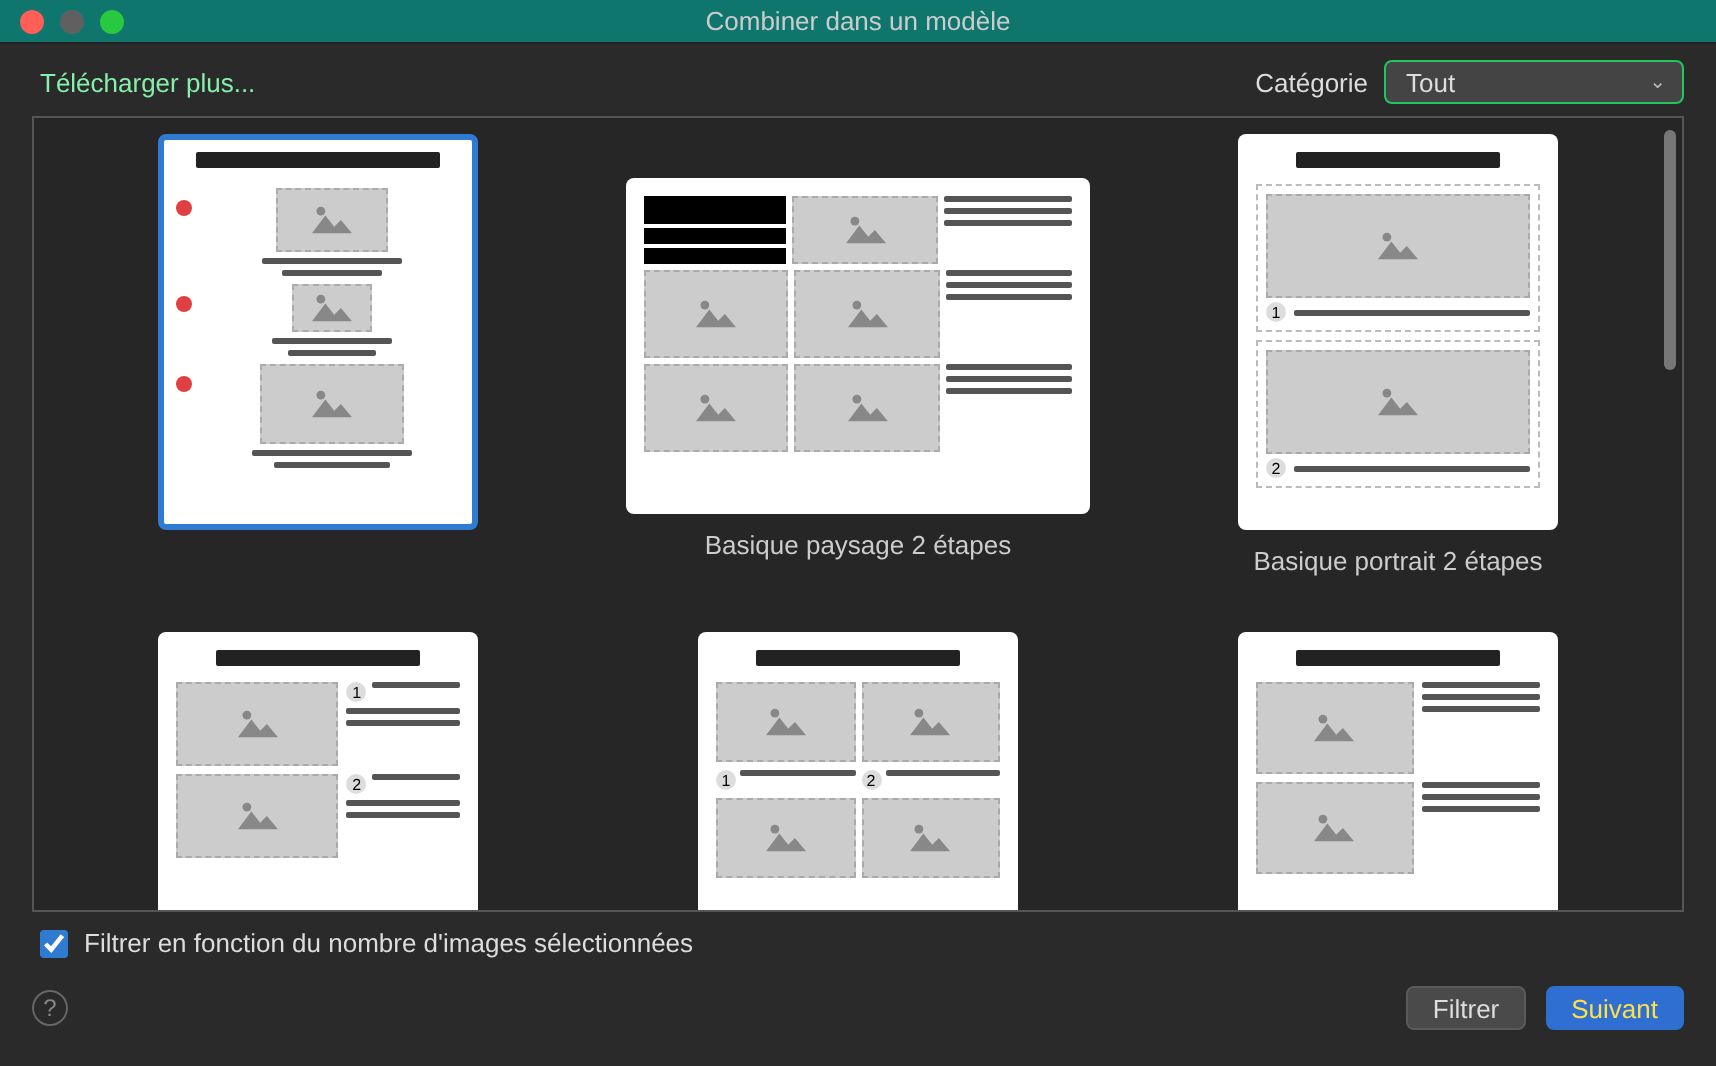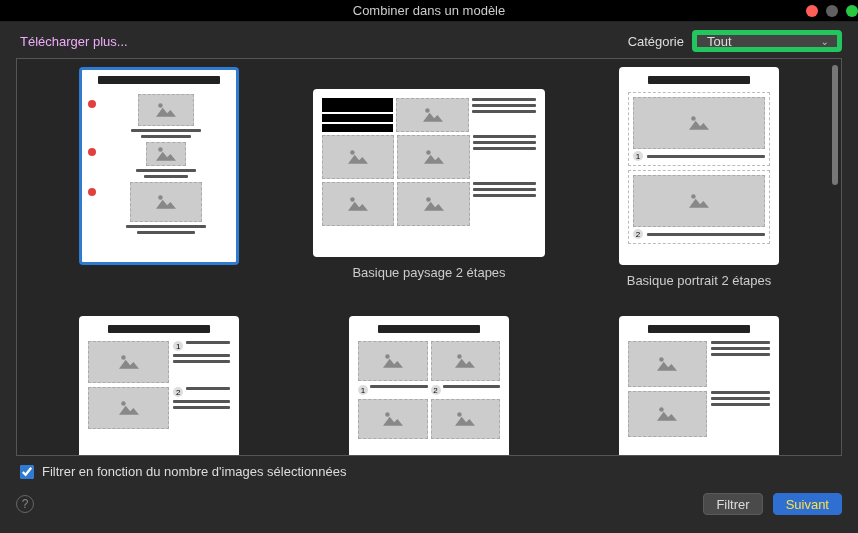--- a/index.html
+++ b/index.html
@@ -8,26 +8,25 @@
     background: #2a2a2a;
     color: #ddd;
     width: 858px;
     height: 533px;
     overflow: hidden;
     font-size: 13px;
   }
   
   .titlebar {
     height: 22px;
-    background: #000000;
+    background: #0f766e;
     display: flex;
     align-items: center;
     position: relative;
     border-bottom: 1px solid #222;
-    justify-content: flex-end;
   }
   .traffic-lights {
     display: flex;
     gap: 8px;
     padding-left: 10px;
   }
   .dot { width: 12px; height: 12px; border-radius: 50%; }
   .dot.red { background: #ff5f57; }
   .dot.gray { background: #606060; }
   .dot.green { background: #28c840; }
@@ -39,26 +38,26 @@
     color: #ccc;
     pointer-events: none;
   }
   
   .header-row {
     display: flex;
     align-items: center;
     padding: 8px 16px 6px;
   }
   .header-row .label { color: #ddd; }
-  .header-row .link { color: #f0abfc; margin-left: 4px; cursor: pointer; }
+  .header-row .link { color: #86efac; margin-left: 4px; cursor: pointer; }
   .header-row .spacer { flex: 1; }
   .cat-label { color: #ddd; margin-right: 8px; }
   .select {
     background: #444;
-    border: 5px solid #22c55e;
+    border: 1px solid #22c55e;
     border-radius: 4px;
     padding: 2px 24px 2px 10px;
     color: #ddd;
     position: relative;
     min-width: 150px;
     font-size: 13px;
     height: 22px;
     display: flex;
     align-items: center;
   }

